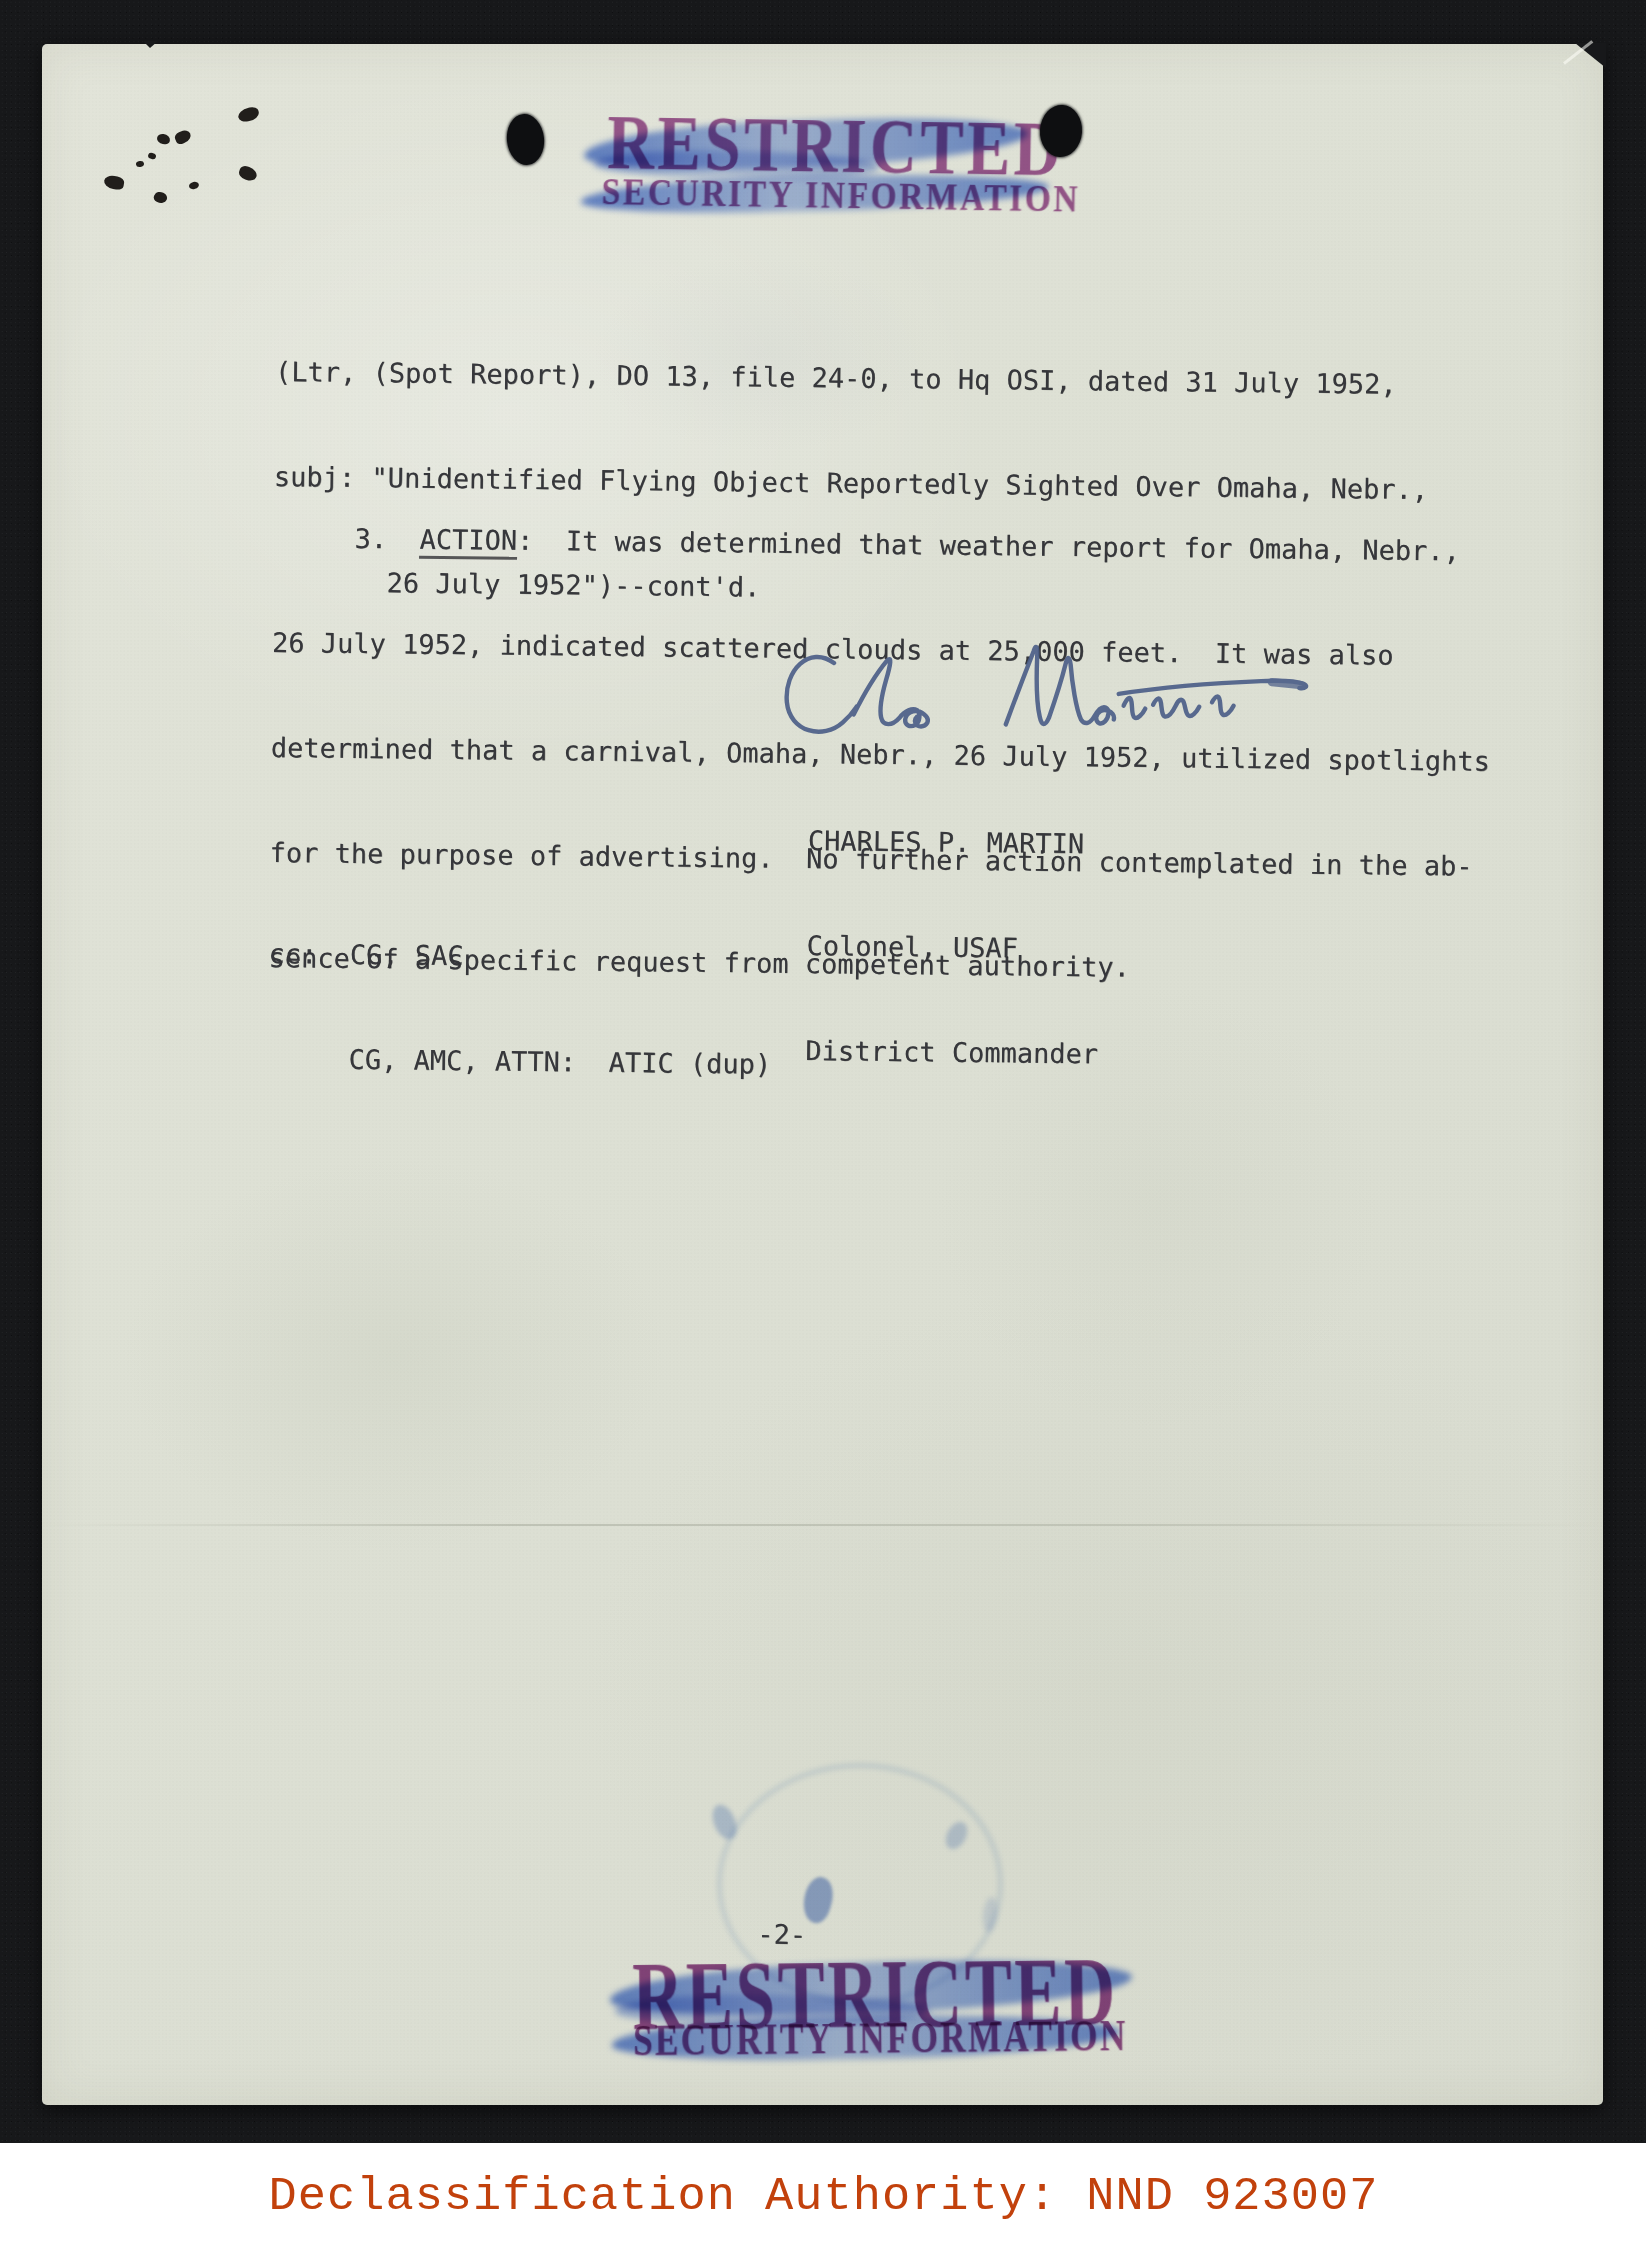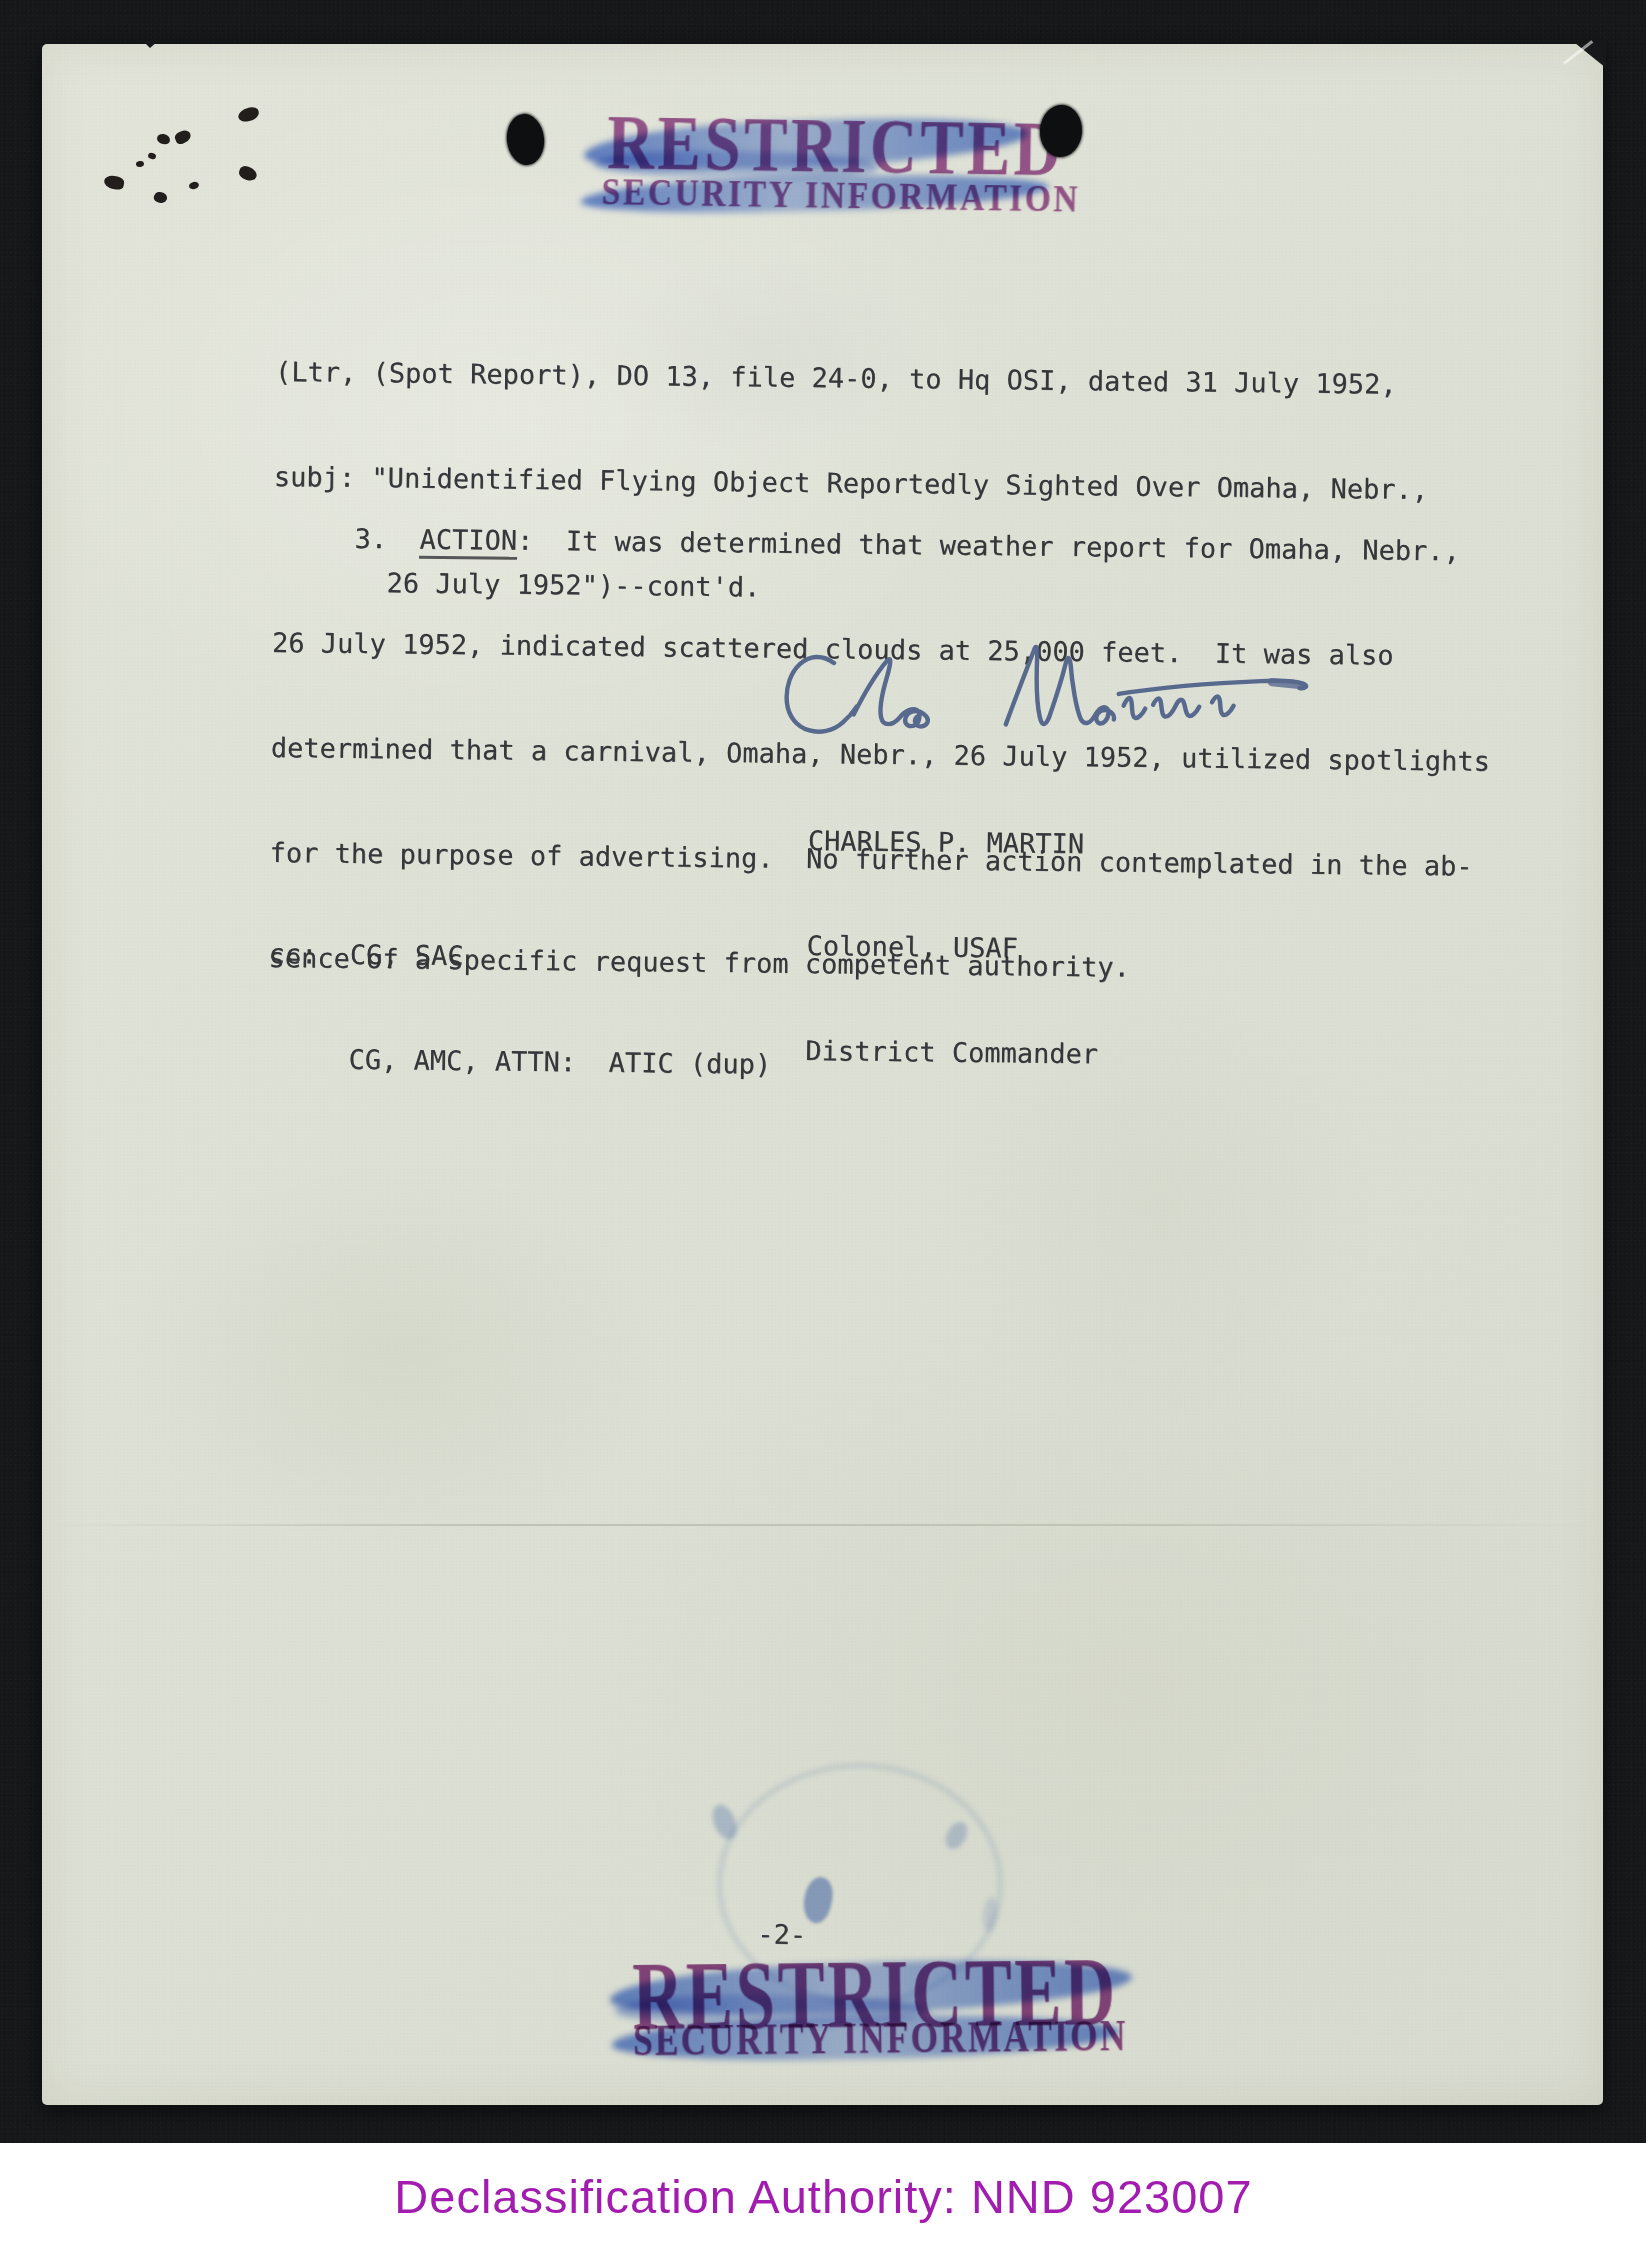--- a/index.html
+++ b/index.html
@@ -82,21 +82,21 @@
            border-radius:45% 55% 40% 60%;transform:rotate(16deg);filter:blur(1.5px);}
   .cs-m2{left:714px;top:1804px;width:21px;height:36px;background:rgba(90,128,210,.35);
          border-radius:50%;transform:rotate(-22deg);filter:blur(2px);}
   .cs-m3{left:947px;top:1821px;width:19px;height:29px;background:rgba(90,128,210,.30);
          border-radius:50%;transform:rotate(28deg);filter:blur(2px);}
   .cs-m4{left:983px;top:1897px;width:14px;height:35px;background:rgba(100,135,215,.20);
          border-radius:50%;transform:rotate(6deg);filter:blur(2.5px);}
   
   .footer-bar{position:absolute;left:0;top:2143px;width:1647px;height:106px;background:#ffffff;
               display:flex;align-items:center;justify-content:center;}
-  .footer-text{font-family:Liberation Sans, sans-serif;font-size:47px;letter-spacing:1px;color:#a21caf;}
+  .footer-text{font-family:Liberation Mono, monospace;font-size:47px;letter-spacing:1px;color:#c2410c;}
 </style>
 </head>
 <body>
 
 <div class="stage">
 
   <div class="mat"></div>
 
   <div class="paper">
     <div class="paper-grain"></div>

